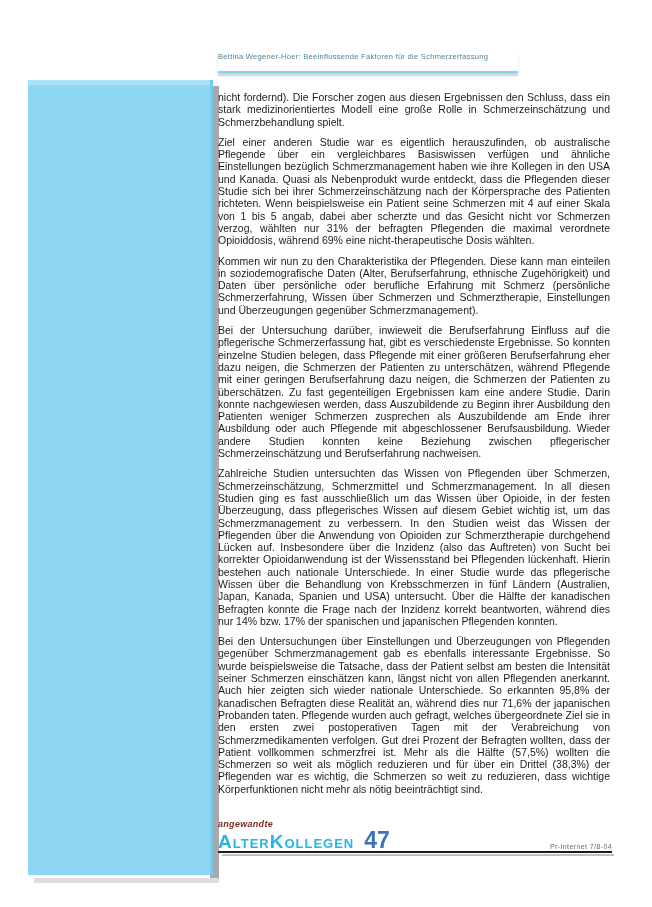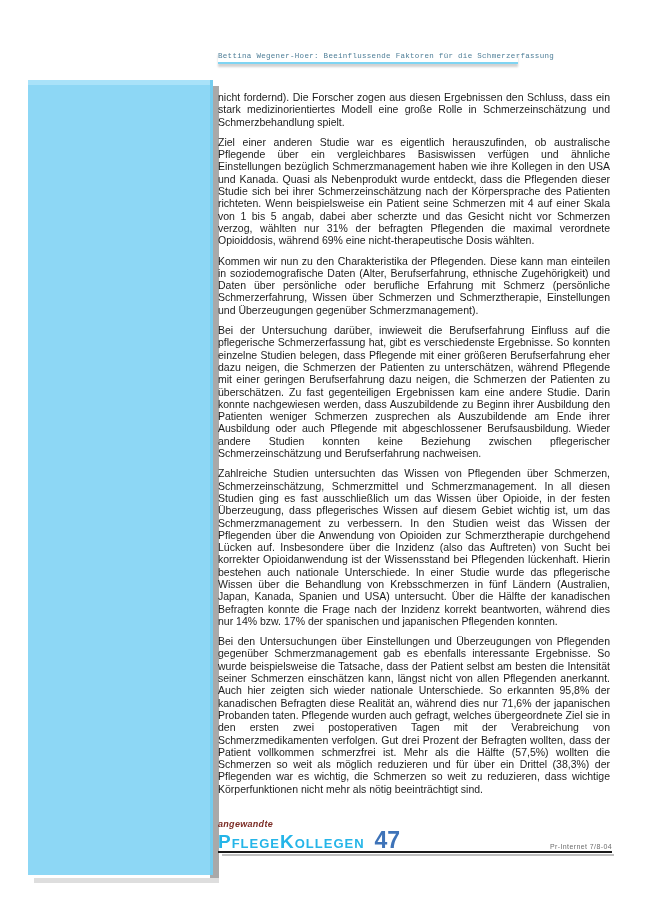--- a/index.html
+++ b/index.html
@@ -27,24 +27,23 @@
   .cyan-panel::before{
     content:"";position:absolute;left:0;top:0;right:0;height:5px;
     background:#a9e2f9;
   }
   
   .running-header{
     position:absolute;left:218px;top:52px;width:300px;
     font-size:7.5px;letter-spacing:0.3px;
     color:#4f7f98;
     border-bottom:2px solid #7fd4f2;
-    padding-bottom:2px;
+    padding-bottom:10px;
     box-shadow:0 3px 2px rgba(0,0,0,0.18);
     white-space:nowrap;
-    font-family:Liberation Mono, monospace;
   }
   
   .body-col{
     position:absolute;left:218px;top:83px;width:392px;
     color:#1c1c1c;
     font-size:10.5px;line-height:12.3px;
     text-align:justify;
     hyphens:auto;-webkit-hyphens:auto;
   }
   .body-col p{margin:8px 0 5px 0;}
@@ -101,20 +100,20 @@
     <p>Ziel einer anderen Studie war es eigentlich herauszufinden, ob australische Pflegende über ein vergleichbares Basiswissen verfügen und ähnliche Einstellungen bezüglich Schmerzmanagement haben wie ihre Kollegen in den USA und Kanada. Quasi als Nebenprodukt wurde entdeckt, dass die Pflegenden dieser Studie sich bei ihrer Schmerzeinschätzung nach der Körpersprache des Patienten richteten. Wenn beispielsweise ein Patient seine Schmerzen mit 4 auf einer Skala von 1 bis 5 angab, dabei aber scherzte und das Gesicht nicht vor Schmerzen verzog, wählten nur 31% der befragten Pflegenden die maximal verordnete Opioiddosis, während 69% eine nicht-therapeutische Dosis wählten.</p>
     <p>Kommen wir nun zu den Charakteristika der Pflegenden. Diese kann man einteilen in soziodemografische Daten (Alter, Berufserfahrung, ethnische Zugehörigkeit) und Daten über persönliche oder berufliche Erfahrung mit Schmerz (persönliche Schmerzerfahrung, Wissen über Schmerzen und Schmerztherapie, Einstellungen und Überzeugungen gegenüber Schmerzmanagement).</p>
     <p>Bei der Untersuchung darüber, inwieweit die Berufserfahrung Einfluss auf die pflegerische Schmerzerfassung hat, gibt es verschiedenste Ergebnisse. So konnten einzelne Studien belegen, dass Pflegende mit einer größeren Berufserfahrung eher dazu neigen, die Schmerzen der Patienten zu unterschätzen, während Pflegende mit einer geringen Berufserfahrung dazu neigen, die Schmerzen der Patienten zu überschätzen. Zu fast gegenteiligen Ergebnissen kam eine andere Studie. Darin konnte nachgewiesen werden, dass Auszubildende zu Beginn ihrer Ausbildung den Patienten weniger Schmerzen zusprechen als Auszubildende am Ende ihrer Ausbildung oder auch Pflegende mit abgeschlossener Berufsausbildung. Wieder andere Studien konnten keine Beziehung zwischen pflegerischer Schmerzeinschätzung und Berufserfahrung nachweisen.</p>
     <p>Zahlreiche Studien untersuchten das Wissen von Pflegenden über Schmerzen, Schmerzeinschätzung, Schmerzmittel und Schmerzmanagement. In all diesen Studien ging es fast ausschließlich um das Wissen über Opioide, in der festen Überzeugung, dass pflegerisches Wissen auf diesem Gebiet wichtig ist, um das Schmerzmanagement zu verbessern. In den Studien weist das Wissen der Pflegenden über die Anwendung von Opioiden zur Schmerztherapie durchgehend Lücken auf. Insbesondere über die Inzidenz (also das Auftreten) von Sucht bei korrekter Opioidanwendung ist der Wissensstand bei Pflegenden lückenhaft. Hierin bestehen auch nationale Unterschiede. In einer Studie wurde das pflegerische Wissen über die Behandlung von Krebsschmerzen in fünf Ländern (Australien, Japan, Kanada, Spanien und USA) untersucht. Über die Hälfte der kanadischen Befragten konnte die Frage nach der Inzidenz korrekt beantworten, während dies nur 14% bzw. 17% der spanischen und japanischen Pflegenden konnten.</p>
     <p>Bei den Untersuchungen über Einstellungen und Überzeugungen von Pflegenden gegenüber Schmerzmanagement gab es ebenfalls interessante Ergebnisse. So wurde beispielsweise die Tatsache, dass der Patient selbst am besten die Intensität seiner Schmerzen einschätzen kann, längst nicht von allen Pflegenden anerkannt. Auch hier zeigten sich wieder nationale Unterschiede. So erkannten 95,8% der kanadischen Befragten diese Realität an, während dies nur 71,6% der japanischen Probanden taten. Pflegende wurden auch gefragt, welches übergeordnete Ziel sie in den ersten zwei postoperativen Tagen mit der Verabreichung von Schmerzmedikamenten verfolgen. Gut drei Prozent der Befragten wollten, dass der Patient vollkommen schmerzfrei ist. Mehr als die Hälfte (57,5%) wollten die Schmerzen so weit als möglich reduzieren und für über ein Drittel (38,3%) der Pflegenden war es wichtig, die Schmerzen so weit zu reduzieren, dass wichtige Körperfunktionen nicht mehr als nötig beeinträchtigt sind.</p>
   </div>
 
   <div class="footer">
     <div class="journal-logo">
       <span class="logo-tagline">angewandte</span>
-      <span class="logo-name">Pflege</span><span class="logo-name">Kollegen</span><span class="page-number">47</span>
+      <span class="logo-name">Alter</span><span class="logo-name">Kollegen</span><span class="page-number">47</span>
     </div>
     <span class="issue-label">Pr-Internet 7/8-04</span>
     <div class="footer-rule-shadow"></div>
     <div class="footer-rule"></div>
   </div>
 
 </div>
 
 </body></html>

